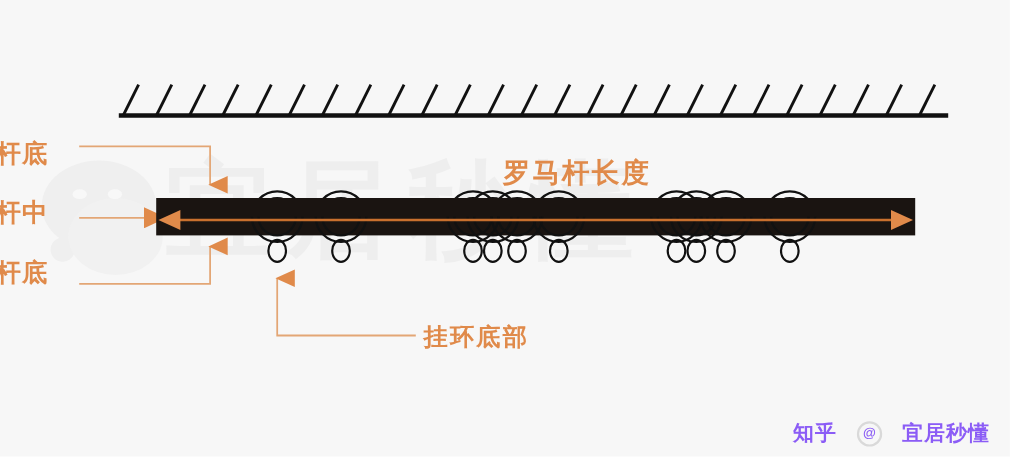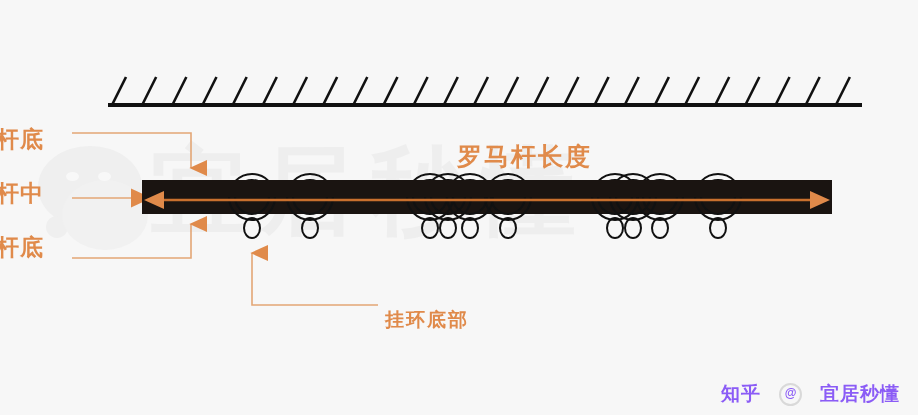--- a/index.html
+++ b/index.html
@@ -83,21 +83,21 @@
     color: #e08a4a;
     font-weight: 700;
     white-space: nowrap;
     letter-spacing: 1px;
   }
   .lbl-side { font-size: 23px; }
   #lbl-top     { left: -4px;  top: 124px; }
   #lbl-mid     { left: -4px;  top: 178px; }
   #lbl-bottom  { left: -4px;  top: 232px; }
   #lbl-length  { left: 409px; top: 140px; font-size: 25px; letter-spacing: 2px; margin-left: 48px;}
-  #lbl-hook    { left: 385px; top: 292px; font-size: 19px; letter-spacing: 2px; margin-top: 15px;}
+  #lbl-hook    { left: 385px; top: 292px; font-size: 22px; letter-spacing: 2px;}
 
   
   #connectors { position: absolute; left: 0; top: 0; }
 
   
   #footer {
     position: absolute;
     right: 30px;
     bottom: 8px;
     display: flex;

